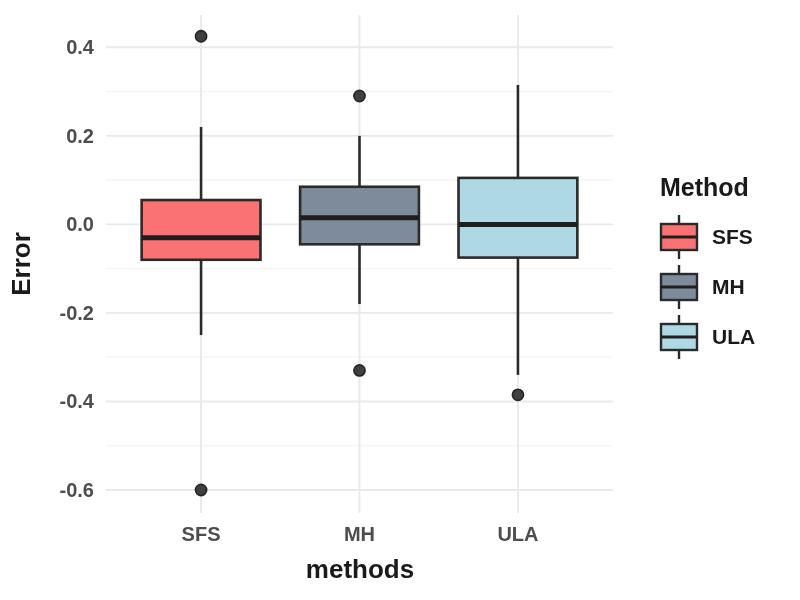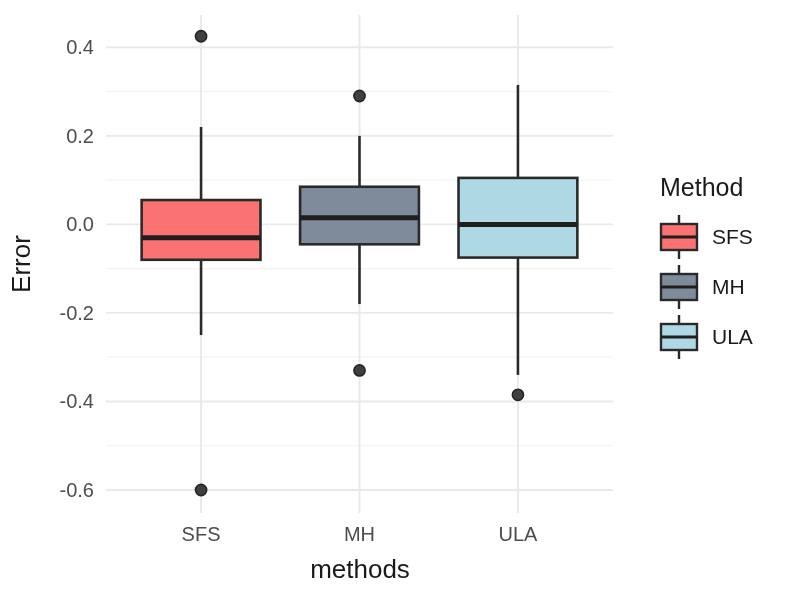--- a/index.html
+++ b/index.html
@@ -2,20 +2,21 @@
 <html><head>
 <meta charset="utf-8">
 <style>
   html, body { margin: 0; padding: 0; background: #ffffff; }
   .figure {
     position: relative;
     width: 800px;
     height: 600px;
     background: #ffffff;
     overflow: hidden;
+    font-weight: bold;
   }
   svg text {
     font-family: "Liberation Sans", sans-serif;
   }
   .tick-label   { font-size: 20px; fill: #4D4D4D; }
   .axis-title   { font-size: 26px; fill: #1A1A1A; }
   .legend-title { font-size: 25px; fill: #1A1A1A; }
   .legend-label { font-size: 21px; fill: #1A1A1A; }
 </style>
 </head>

